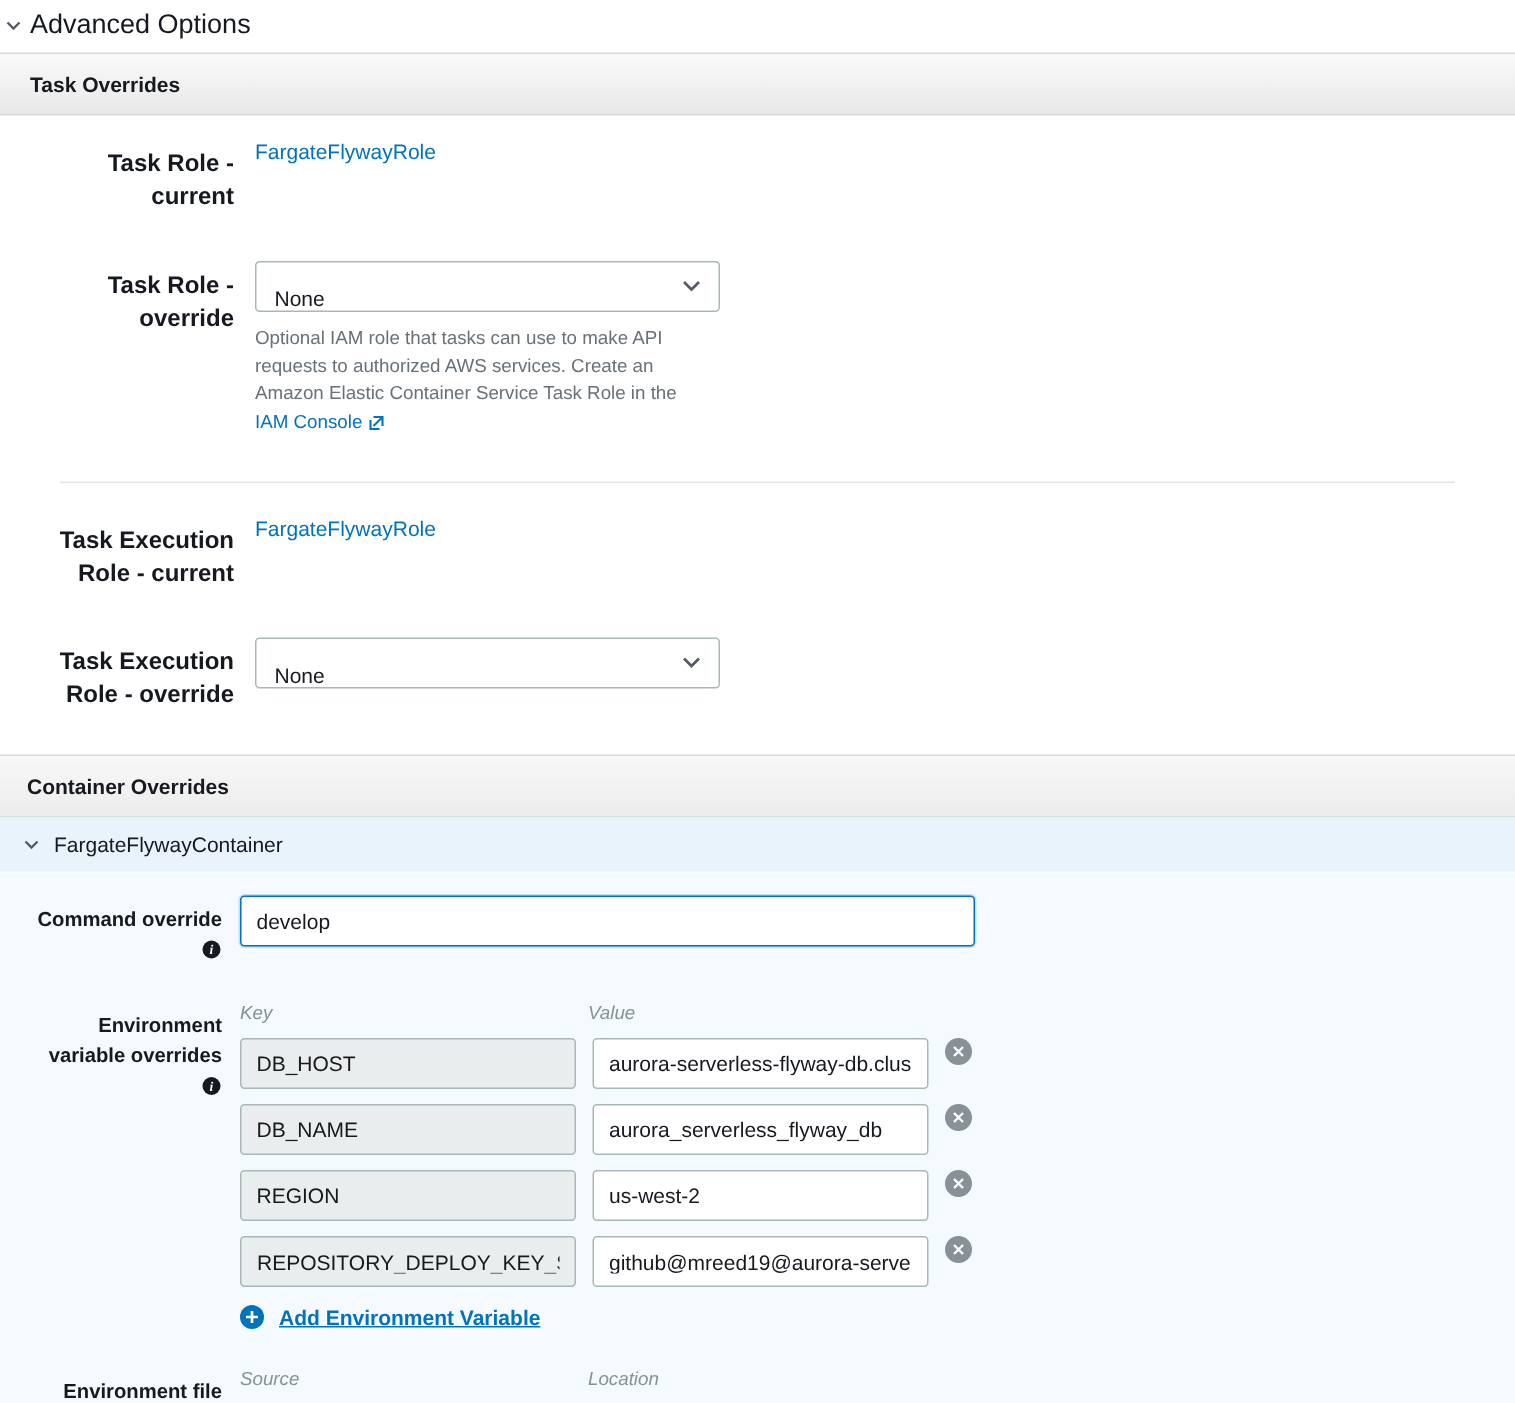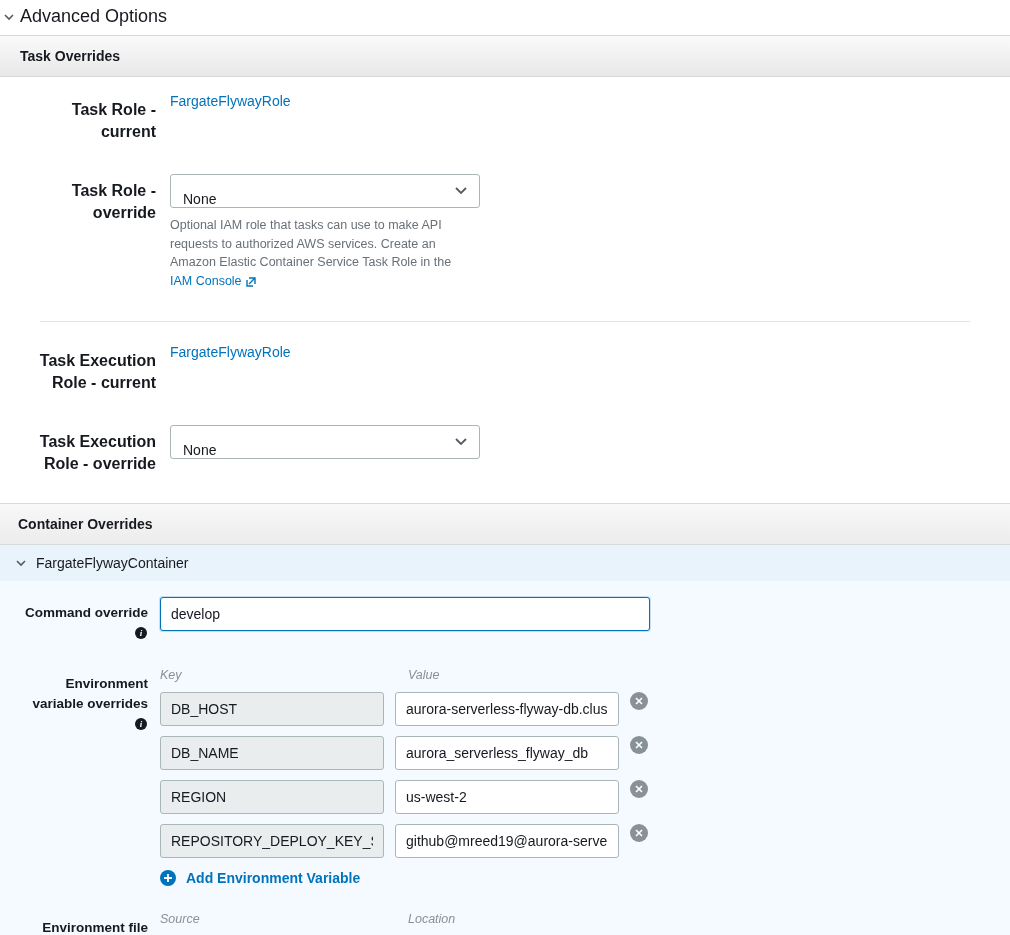--- a/index.html
+++ b/index.html
@@ -175,21 +175,21 @@
   }
 
   .col-header {
     font-size: 12.5px;
     font-style: italic;
     color: #879196;
     padding-bottom: 10px;
   }
   .env-header {
     display: flex;
-    gap: 24px;
+    gap: 8px;
   }
   .env-header .col-header:first-child { width: 224px; }
 
   .env-row {
     display: flex;
     align-items: flex-start;
     gap: 11px;
     margin-bottom: 10px;
   }
 
@@ -229,20 +229,21 @@
 
   .add-env {
     margin-top: 12px;
     display: flex;
     align-items: center;
     color: #0073bb;
     font-weight: 700;
     font-size: 14px;
     cursor: pointer;
     gap: 10px;
+    text-decoration: underline;
   }
   .plus-icon {
     width: 16px;
     height: 16px;
     border-radius: 50%;
     background: #0073bb;
     color: #fff;
     display: inline-flex;
     align-items: center;
     justify-content: center;

